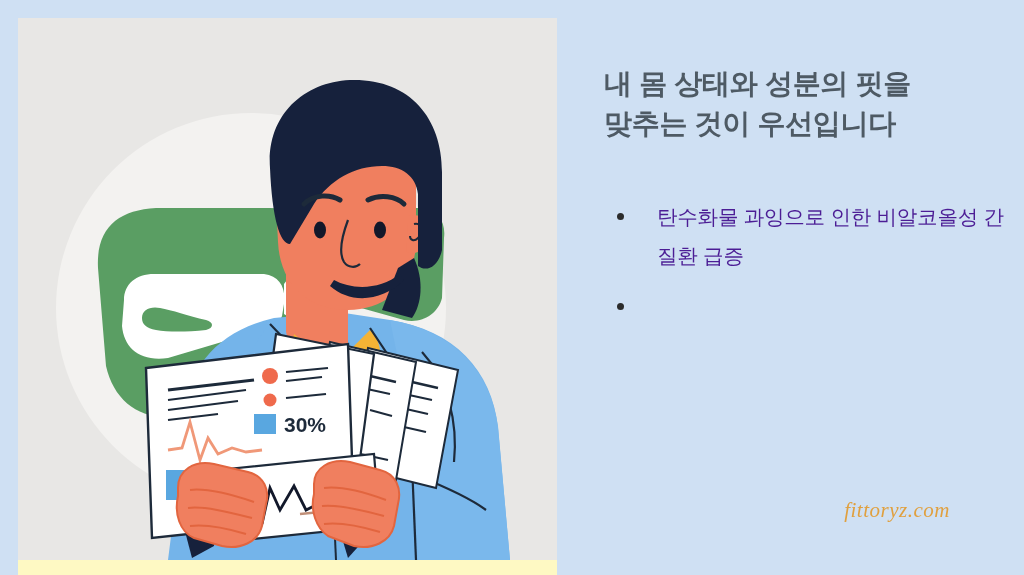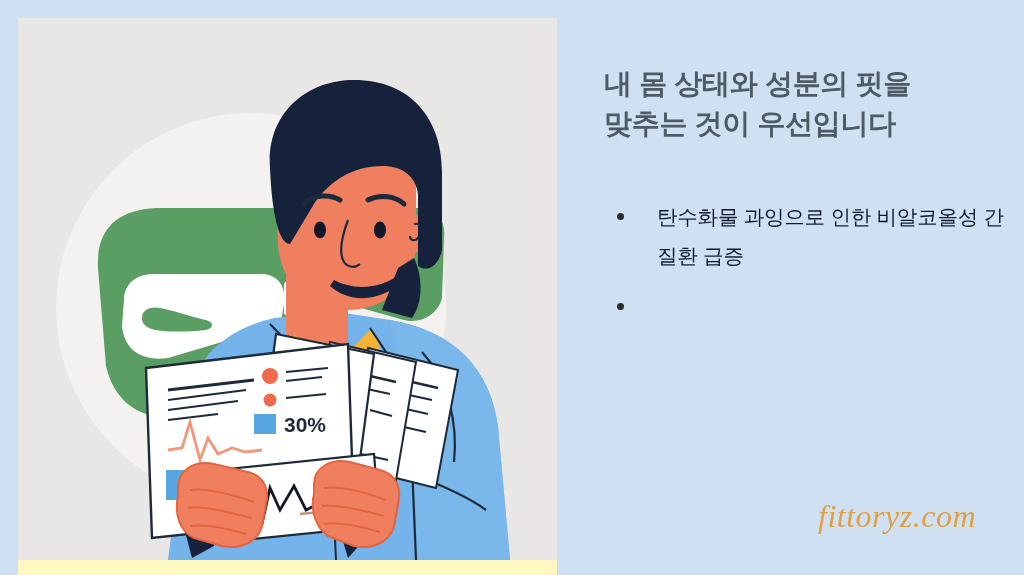--- a/index.html
+++ b/index.html
@@ -67,21 +67,21 @@
     top: 193px;
     width: 430px;
     list-style: none;
     margin: 0;
     padding: 0;
   }
   .bullet-row {
     position: relative;
     padding-left: 70px;
     margin-bottom: 11px;
-    color: #0f172a;
+    color: #4c1d95;
     font-size: 20.5px;
     line-height: 1.92;
     letter-spacing: -0.2px;
   }
   .bullet-dot {
     position: absolute;
     left: 30px;
     top: 16px;
     width: 7px;
     height: 7px;
@@ -90,21 +90,21 @@
   }
 
   #watermark {
     position: absolute;
     left: 240px;
     top: 494px;
     width: 200px;
     text-align: center;
     font-family: "Liberation Serif", "DejaVu Serif", serif;
     font-style: italic;
-    font-size: 32px;
+    font-size: 21px;
     color: #e0a03f;
     letter-spacing: 0.5px;
   }
 </style>
 </head>
 <body>
 
 <div id="slide">
 
   <div id="illustration-panel">

